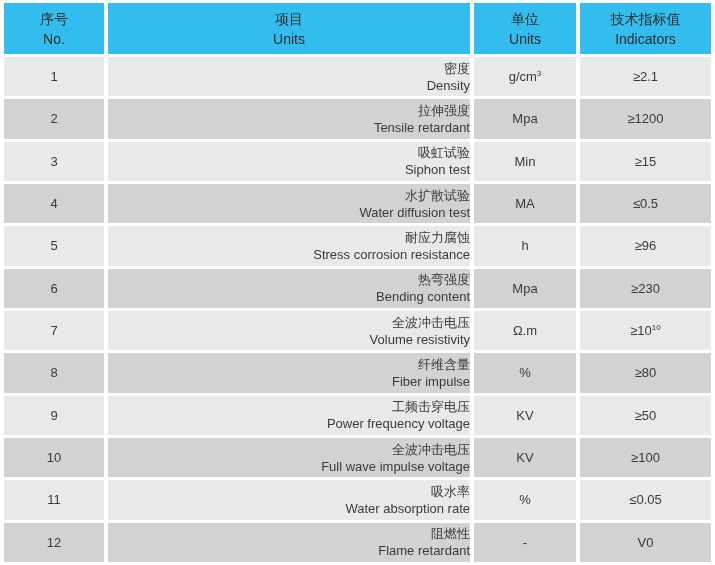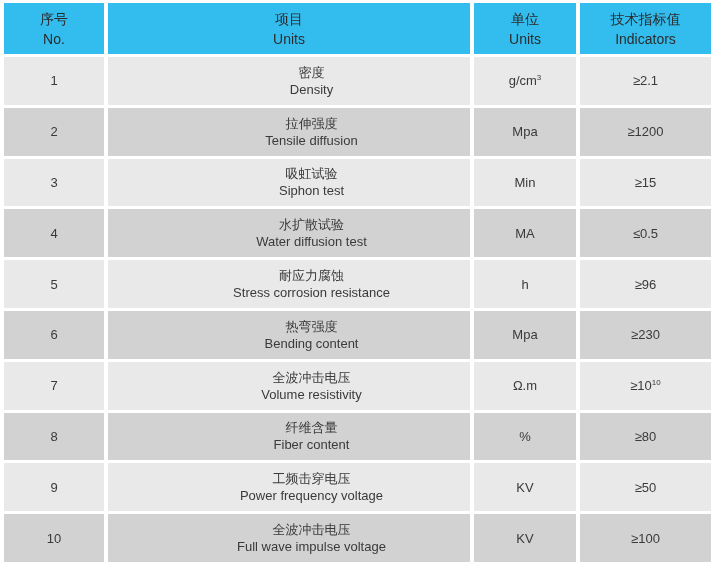--- a/index.html
+++ b/index.html
@@ -44,21 +44,21 @@
     color: var(--body-text);
     font-size: 13px;
     text-align: center;
     vertical-align: middle;
     height: 39px;
     line-height: 17px;
   }
   tbody tr.light td { background: var(--row-light-bg); }
   tbody tr.dark td { background: var(--row-dark-bg); }
   td.col-item {
-    text-align: center;
+    text-align: right;
     padding-left: 45px;
   }
   sup {
     font-size: 8px;
     line-height: 0;
     vertical-align: super;
   }
 </style>
 </head>
 <body>
@@ -98,21 +98,21 @@
       <div>Density</div>
     </td>
     <td class="col-unit"><span>g/cm</span><sup>3</sup></td>
     <td class="col-value"><span>≥2.1</span><sup></sup></td>
   </tr>
 
   <tr class="dark">
     <td class="col-no">2</td>
     <td class="col-item">
       <div>拉伸强度</div>
-      <div>Tensile diffusion</div>
+      <div>Tensile retardant</div>
     </td>
     <td class="col-unit"><span>Mpa</span><sup></sup></td>
     <td class="col-value"><span>≥1200</span><sup></sup></td>
   </tr>
 
   <tr class="light">
     <td class="col-no">3</td>
     <td class="col-item">
       <div>吸虹试验</div>
       <div>Siphon test</div>
@@ -158,21 +158,21 @@
       <div>Volume resistivity</div>
     </td>
     <td class="col-unit"><span>Ω.m</span><sup></sup></td>
     <td class="col-value"><span>≥10</span><sup>10</sup></td>
   </tr>
 
   <tr class="dark">
     <td class="col-no">8</td>
     <td class="col-item">
       <div>纤维含量</div>
-      <div>Fiber content</div>
+      <div>Fiber impulse</div>
     </td>
     <td class="col-unit"><span>%</span><sup></sup></td>
     <td class="col-value"><span>≥80</span><sup></sup></td>
   </tr>
 
   <tr class="light">
     <td class="col-no">9</td>
     <td class="col-item">
       <div>工频击穿电压</div>
       <div>Power frequency voltage</div>
@@ -184,15 +184,33 @@
   <tr class="dark">
     <td class="col-no">10</td>
     <td class="col-item">
       <div>全波冲击电压</div>
       <div>Full wave impulse voltage</div>
     </td>
     <td class="col-unit"><span>KV</span><sup></sup></td>
     <td class="col-value"><span>≥100</span><sup></sup></td>
   </tr>
 
-
+  <tr class="light">
+    <td class="col-no">11</td>
+    <td class="col-item">
+      <div>吸水率</div>
+      <div>Water absorption rate</div>
+    </td>
+    <td class="col-unit"><span>%</span><sup></sup></td>
+    <td class="col-value"><span>≤0.05</span><sup></sup></td>
+  </tr>
+
+  <tr class="dark">
+    <td class="col-no">12</td>
+    <td class="col-item">
+      <div>阻燃性</div>
+      <div>Flame retardant</div>
+    </td>
+    <td class="col-unit"><span>-</span><sup></sup></td>
+    <td class="col-value"><span>V0</span><sup></sup></td>
+  </tr>
 </tbody>
 </table>
 
 </body></html>

